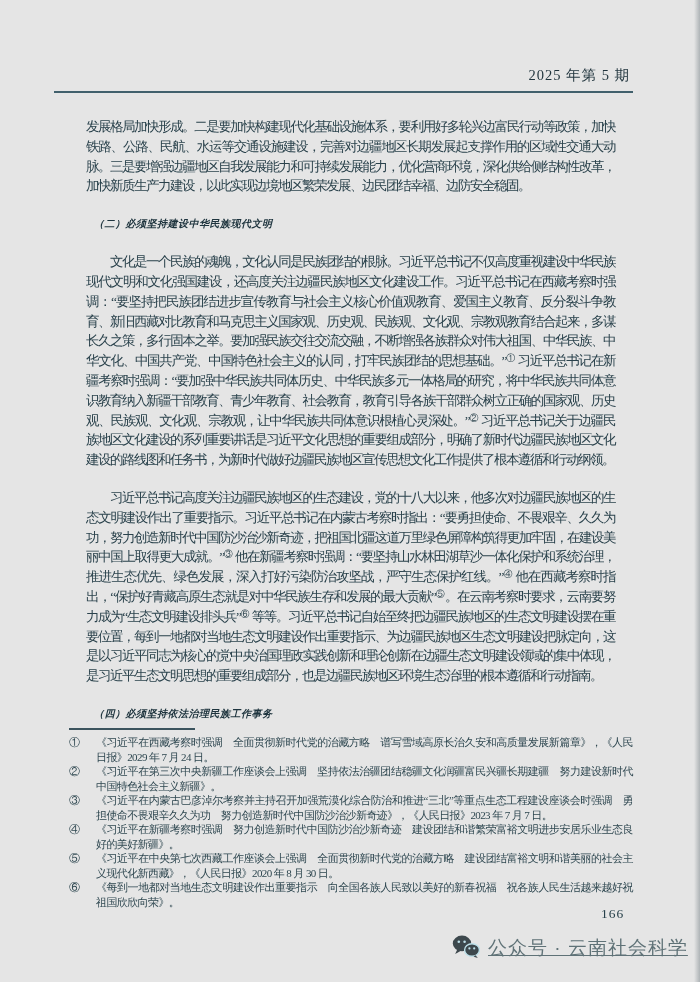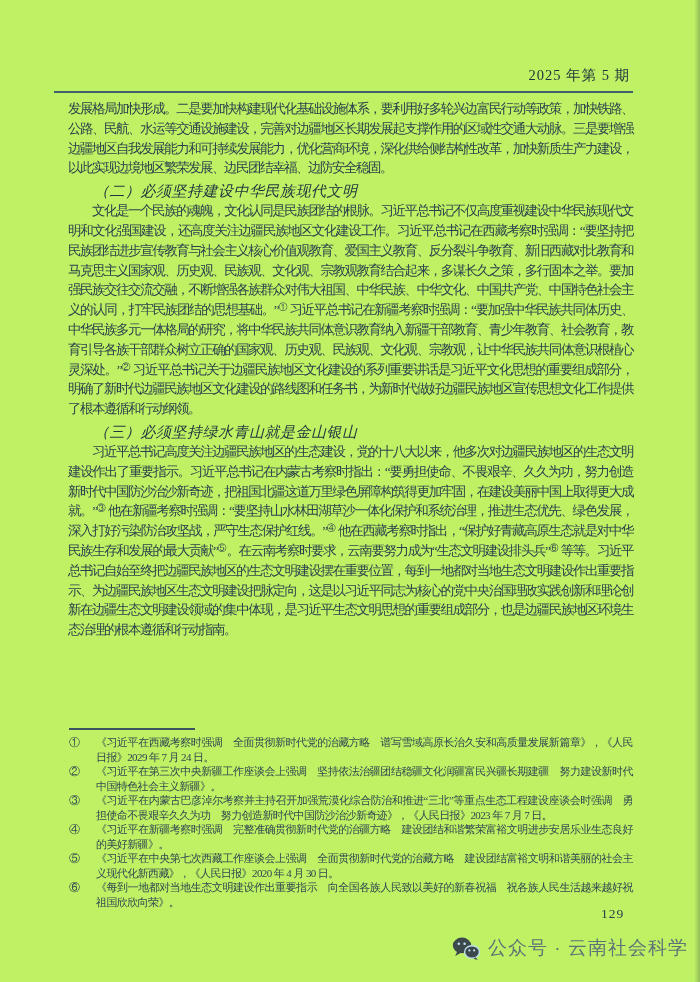--- a/index.html
+++ b/index.html
@@ -1,43 +1,43 @@
 <!DOCTYPE html>
 <html lang="zh"><head>
 <meta charset="utf-8">
 <style>
   html,body { margin:0; padding:0; background:#bfe1ea; }
   .page {
     position:relative; width:700px; height:982px; overflow:hidden;
-    background:#bef264;
+    background:#e5e5e5;
     font-family:"Liberation Serif", serif;
   }
   .edge-shadow {
     position:absolute; top:0; right:0; width:6px; height:100%;
     background:linear-gradient(to right, rgba(30,50,60,0), rgba(30,50,60,0.28));
     pointer-events:none;
   }
   .header-issue {
     position:absolute; top:66px; right:70px;
     font-size:14.5px; letter-spacing:1px; color:#1f333c;
   }
   .header-rule {
     position:absolute; top:91px; left:54px; width:579px; height:2px;
     background:#41606c;
   }
   .article {
     position:absolute; left:68px; top:99px; width:565px;
     font-size:13.5px; line-height:19.8px; letter-spacing:-1.5px;
     color:#2a424c; text-align:justify;
   }
-  .body-para { margin:0; text-indent:24px; }
+  .body-para { margin:18px; text-indent:24px; }
   .body-para.cont { text-indent:0; }
   .sec-heading {
     margin:3px 0 0 0; text-indent:26px;
-    font-size:15px; line-height:20px; font-weight:400; font-style:italic;
+    font-size:10px; line-height:20px; font-weight:700; font-style:italic;
     letter-spacing:0.5px; color:#1e343e;
   }
   sup.fnref {
     font-size:9px; letter-spacing:0; line-height:0;
     vertical-align:4px; font-style:normal;
   }
   .fn-sep {
     position:absolute; left:69px; top:728px; width:126px; height:1.5px;
     background:#3c545e;
   }
@@ -48,73 +48,73 @@
   }
   .fn-item { display:flex; margin:0; }
   .fn-marker { flex:0 0 27px; width:27px; letter-spacing:0; }
   .fn-text { flex:1; }
   .page-number {
     position:absolute; top:906px; left:601px;
     font-size:13.5px; letter-spacing:1px; color:#27404a;
   }
   .footer-brand {
     position:absolute; top:935px; left:452px;
-    display:flex; align-items:flex-end; gap:8px;
+    display:flex; align-items:flex-start; gap:8px;
     font-family:"Liberation Sans", sans-serif;
-    font-size:19px; letter-spacing:1px; color:#5f7277;
+    font-size:19px; letter-spacing:1px; color:#5f7277;text-decoration:underline;
   }
   .footer-brand .icon { display:block; }
 </style>
 </head>
 <body>
 
 <div class="page">
 
   <div class="header-issue">2025 年第 5 期</div>
 
   <div class="header-rule"></div>
 
   <div class="article" id="article">
       <p class="body-para cont">发展格局加快形成。二是要加快构建现代化基础设施体系，要利用好多轮兴边富民行动等政策，加快铁路、公路、民航、水运等交通设施建设，完善对边疆地区长期发展起支撑作用的区域性交通大动脉。三是要增强边疆地区自我发展能力和可持续发展能力，优化营商环境，深化供给侧结构性改革，加快新质生产力建设，以此实现边境地区繁荣发展、边民团结幸福、边防安全稳固。</p>
       <h3 class="sec-heading">（二）必须坚持建设中华民族现代文明</h3>
       <p class="body-para">文化是一个民族的魂魄，文化认同是民族团结的根脉。习近平总书记不仅高度重视建设中华民族现代文明和文化强国建设，还高度关注边疆民族地区文化建设工作。习近平总书记在西藏考察时强调：“要坚持把民族团结进步宣传教育与社会主义核心价值观教育、爱国主义教育、反分裂斗争教育、新旧西藏对比教育和马克思主义国家观、历史观、民族观、文化观、宗教观教育结合起来，多谋长久之策，多行固本之举。要加强民族交往交流交融，不断增强各族群众对伟大祖国、中华民族、中华文化、中国共产党、中国特色社会主义的认同，打牢民族团结的思想基础。”<sup class="fnref">①</sup> 习近平总书记在新疆考察时强调：“要加强中华民族共同体历史、中华民族多元一体格局的研究，将中华民族共同体意识教育纳入新疆干部教育、青少年教育、社会教育，教育引导各族干部群众树立正确的国家观、历史观、民族观、文化观、宗教观，让中华民族共同体意识根植心灵深处。”<sup class="fnref">②</sup> 习近平总书记关于边疆民族地区文化建设的系列重要讲话是习近平文化思想的重要组成部分，明确了新时代边疆民族地区文化建设的路线图和任务书，为新时代做好边疆民族地区宣传思想文化工作提供了根本遵循和行动纲领。</p>
-      <h3 class="sec-heading">（三）必须坚持绿水青山就是金山银山</h3>
       <p class="body-para">习近平总书记高度关注边疆民族地区的生态建设，党的十八大以来，他多次对边疆民族地区的生态文明建设作出了重要指示。习近平总书记在内蒙古考察时指出：“要勇担使命、不畏艰辛、久久为功，努力创造新时代中国防沙治沙新奇迹，把祖国北疆这道万里绿色屏障构筑得更加牢固，在建设美丽中国上取得更大成就。”<sup class="fnref">③</sup> 他在新疆考察时强调：“要坚持山水林田湖草沙一体化保护和系统治理，推进生态优先、绿色发展，深入打好污染防治攻坚战，严守生态保护红线。”<sup class="fnref">④</sup> 他在西藏考察时指出，“保护好青藏高原生态就是对中华民族生存和发展的最大贡献”<sup class="fnref">⑤</sup>。在云南考察时要求，云南要努力成为“生态文明建设排头兵”<sup class="fnref">⑥</sup> 等等。习近平总书记自始至终把边疆民族地区的生态文明建设摆在重要位置，每到一地都对当地生态文明建设作出重要指示、为边疆民族地区生态文明建设把脉定向，这是以习近平同志为核心的党中央治国理政实践创新和理论创新在边疆生态文明建设领域的集中体现，是习近平生态文明思想的重要组成部分，也是边疆民族地区环境生态治理的根本遵循和行动指南。</p>
+      <h3 class="sec-heading">（四）必须坚持依法治理民族工作事务</h3>
     </div>
 
   <div class="fn-sep"></div>
 
   <div class="footnotes" id="footnotes">
       <div class="fn-item">
         <span class="fn-marker">①</span>
         <span class="fn-text">《习近平在西藏考察时强调　全面贯彻新时代党的治藏方略　谱写雪域高原长治久安和高质量发展新篇章》，《人民日报》2029 年 7 月 24 日。</span>
       </div>
       <div class="fn-item">
         <span class="fn-marker">②</span>
         <span class="fn-text">《习近平在第三次中央新疆工作座谈会上强调　坚持依法治疆团结稳疆文化润疆富民兴疆长期建疆　努力建设新时代中国特色社会主义新疆》。</span>
       </div>
       <div class="fn-item">
         <span class="fn-marker">③</span>
         <span class="fn-text">《习近平在内蒙古巴彦淖尔考察并主持召开加强荒漠化综合防治和推进“三北”等重点生态工程建设座谈会时强调　勇担使命不畏艰辛久久为功　努力创造新时代中国防沙治沙新奇迹》，《人民日报》2023 年 7 月 7 日。</span>
       </div>
       <div class="fn-item">
         <span class="fn-marker">④</span>
-        <span class="fn-text">《习近平在新疆考察时强调　完整准确贯彻新时代党的治疆方略　建设团结和谐繁荣富裕文明进步安居乐业生态良好的美好新疆》。</span>
+        <span class="fn-text">《习近平在新疆考察时强调　努力创造新时代中国防沙治沙新奇迹　建设团结和谐繁荣富裕文明进步安居乐业生态良好的美好新疆》。</span>
       </div>
       <div class="fn-item">
         <span class="fn-marker">⑤</span>
-        <span class="fn-text">《习近平在中央第七次西藏工作座谈会上强调　全面贯彻新时代党的治藏方略　建设团结富裕文明和谐美丽的社会主义现代化新西藏》，《人民日报》2020 年 4 月 30 日。</span>
+        <span class="fn-text">《习近平在中央第七次西藏工作座谈会上强调　全面贯彻新时代党的治藏方略　建设团结富裕文明和谐美丽的社会主义现代化新西藏》，《人民日报》2020 年 8 月 30 日。</span>
       </div>
       <div class="fn-item">
         <span class="fn-marker">⑥</span>
         <span class="fn-text">《每到一地都对当地生态文明建设作出重要指示　向全国各族人民致以美好的新春祝福　祝各族人民生活越来越好祝祖国欣欣向荣》。</span>
       </div>
     </div>
 
-  <div class="page-number">129</div>
+  <div class="page-number">166</div>
 
   <div class="footer-brand">
     <svg class="icon" width="28" height="24" viewBox="0 0 28 24" aria-hidden="true">
       <ellipse cx="10" cy="8.4" rx="9.2" ry="7.8" fill="#3d484d"></ellipse>
       <path d="M5.2 14.5 L3.2 19 L9 15.8 Z" fill="#3d484d"></path>
       <circle cx="6.8" cy="6.8" r="1.3" fill="#bfe1ea"></circle>
       <circle cx="12.6" cy="6.8" r="1.3" fill="#bfe1ea"></circle>
       <ellipse cx="20" cy="15" rx="7.4" ry="6.3" fill="#3d484d" stroke="#bfe1ea" stroke-width="1.4"></ellipse>
       <path d="M23.6 20.2 L25.8 23 L21.6 21.8 Z" fill="#3d484d"></path>
       <circle cx="17.4" cy="13.4" r="1.1" fill="#bfe1ea"></circle>

